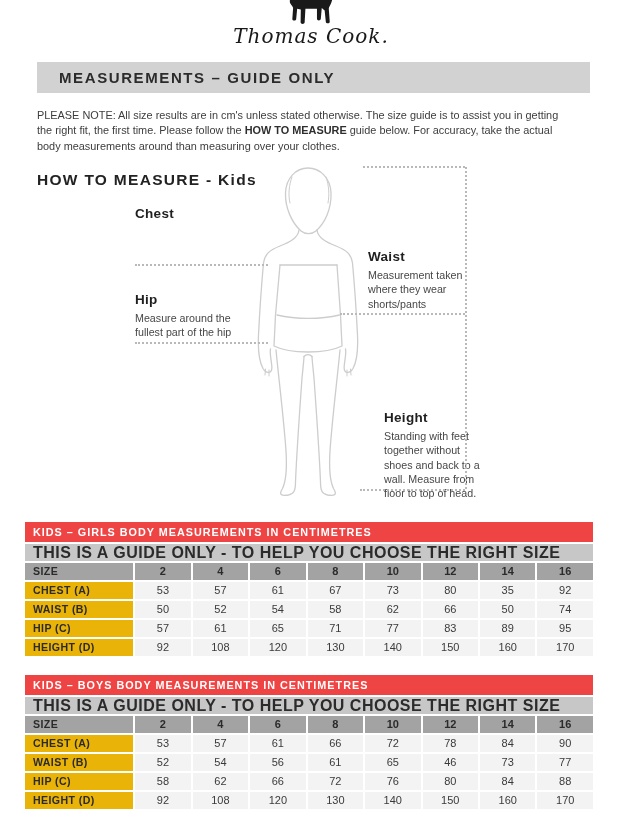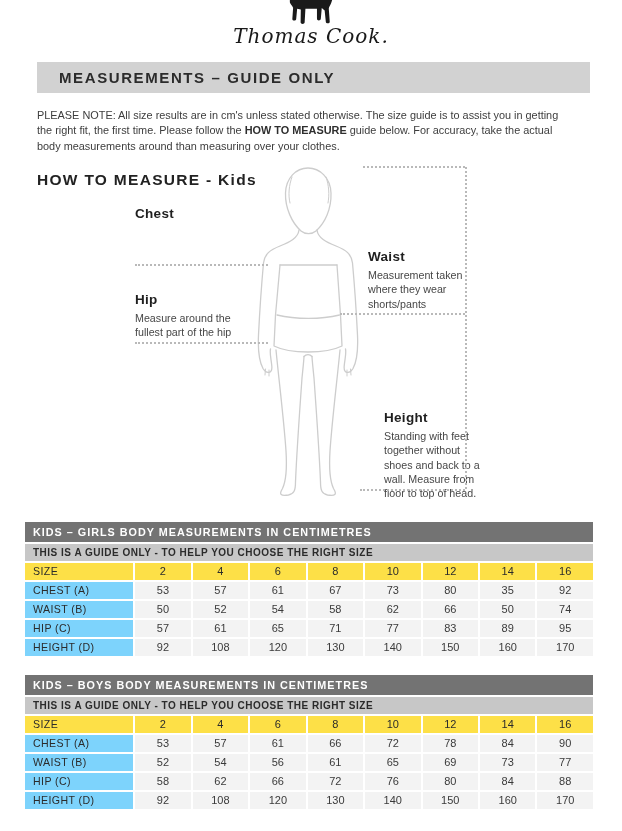--- a/index.html
+++ b/index.html
@@ -58,40 +58,40 @@
   .dot-vert{position:absolute;left:465px;top:167px;height:322px;width:0;border-left:2px dotted #b9b9b9;}
   
   table.meas{
     position:absolute;left:23px;width:572px;
     border-collapse:separate;border-spacing:2px;
     table-layout:fixed;
   }
   table.girls{top:520px;}
   table.boys{top:673px;}
   table.meas th.black{
-    background:#737373;color:#ffffff;text-align:left;
+    background:#ef4444;color:#ffffff;text-align:left;
     font-size:10.8px;font-weight:bold;letter-spacing:1px;
     padding:4px 8px;line-height:12px;
   }
   table.meas td.sub{
     background:#c7c7c7;color:#2b2b2b;text-align:left;
-    font-size:10px;font-weight:bold;letter-spacing:0.5px;
+    font-size:16px;font-weight:bold;letter-spacing:0.5px;
     padding:2px 8px;line-height:13px;
   }
   table.meas td{line-height:13px;}
   table.meas td.lbl{
-    background:#7dd3fc;color:#2b2b2b;font-weight:normal;
+    background:#eab308;color:#2b2b2b;font-weight:bold;
     font-size:10.6px;letter-spacing:0.4px;text-align:left;
     padding:2px 8px;
   }
   table.meas td.val{
     background:#f3f3f3;color:#3a3a3a;
     font-size:11px;text-align:center;padding:2px 0;
   }
-  table.meas td.size{background:#fde047;font-weight:normal;color:#2b2b2b;}
+  table.meas td.size{background:#a3a3a3;font-weight:bold;color:#2b2b2b;}
   col.c-lbl{width:19.6%;}
   col.c-val{width:10.05%;}
 </style>
 </head>
 <body>
 
 <div class="page">
 
   <div class="logo-wrap">
     <svg class="horse" viewBox="0 0 46 26">
@@ -280,21 +280,21 @@
           <td class="val">84</td>
           <td class="val">90</td>
         </tr>
         <tr>
           <td class="lbl">WAIST (B)</td>
           <td class="val">52</td>
           <td class="val">54</td>
           <td class="val">56</td>
           <td class="val">61</td>
           <td class="val">65</td>
-          <td class="val">69</td>
+          <td class="val">46</td>
           <td class="val">73</td>
           <td class="val">77</td>
         </tr>
         <tr>
           <td class="lbl">HIP (C)</td>
           <td class="val">58</td>
           <td class="val">62</td>
           <td class="val">66</td>
           <td class="val">72</td>
           <td class="val">76</td>

